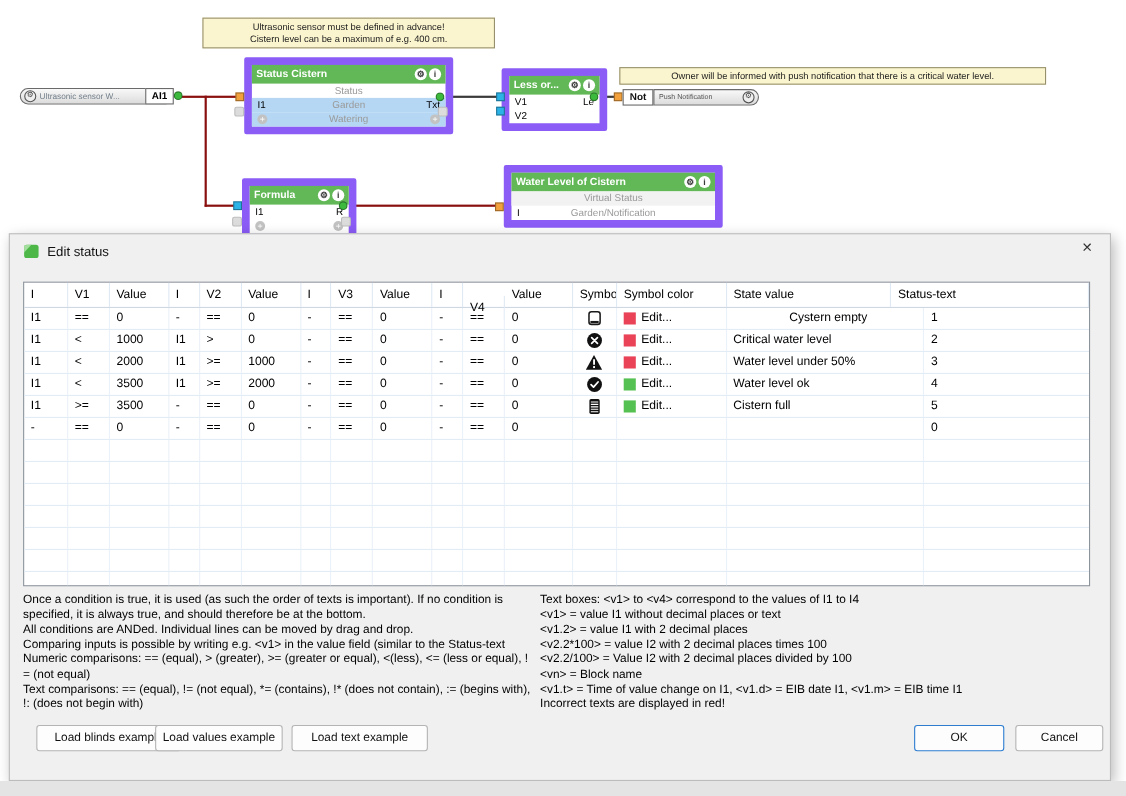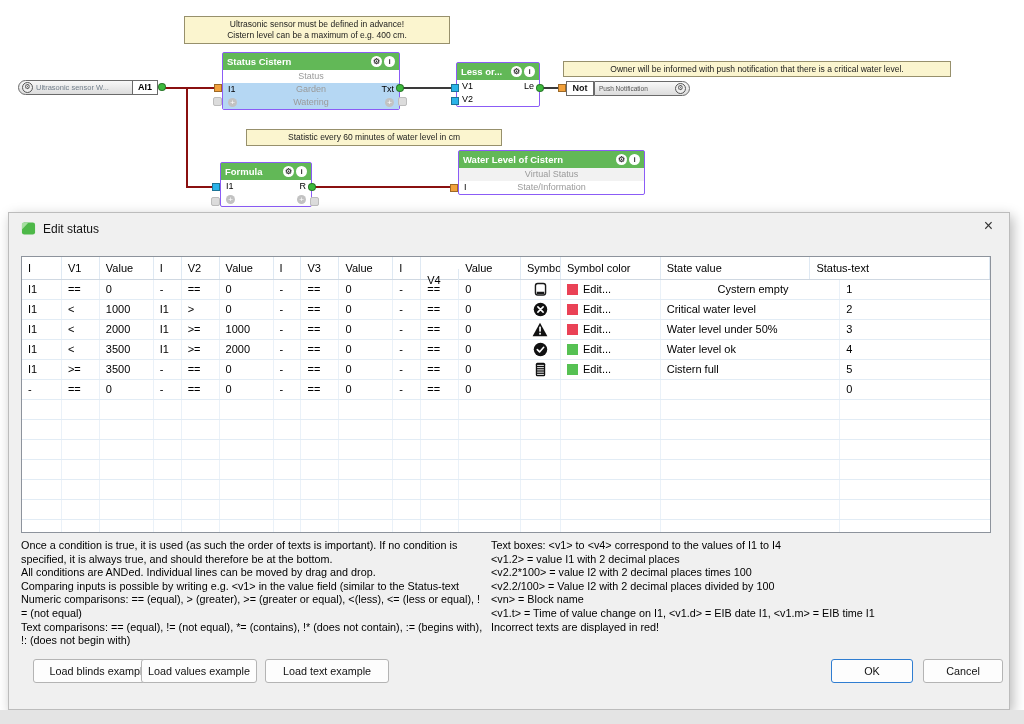--- a/index.html
+++ b/index.html
@@ -5,21 +5,21 @@
   html,body{margin:0;padding:0;background:#fff;}
   #screen{position:relative;width:1024px;height:724px;background:#ffffff;
     font-family:"Liberation Sans", sans-serif; overflow:hidden;}
 
   
   .note{position:absolute;background:#fbf5cf;border:1px solid #97906c;
     font-size:8.5px;line-height:11px;color:#1c1c1c;text-align:center;
     display:flex;flex-direction:column;justify-content:center;}
 
   
-  .block{position:absolute;background:#fff;border:1px solid #8b5cf6;border-radius:2px;}
+  .block{position:absolute;background:#fff;border:7px solid #8b5cf6;border-radius:2px;}
   .bhead{background:#62b857;color:#fff;font-weight:bold;font-size:9.5px;
     padding:2px 4px;display:flex;align-items:center;height:13px;}
   .bhead .ttl{flex:1;white-space:nowrap;overflow:hidden;}
   .hicon{width:11px;height:11px;border-radius:50%;background:#fff;color:#3a3a3a;
     font-size:8px;line-height:11px;text-align:center;margin-left:2px;font-weight:bold;flex:none;}
   .brow{position:relative;font-size:9px;height:13px;line-height:13px;color:#000;}
   .brow .c{position:absolute;left:0;right:0;text-align:center;color:#9a9a9a;}
   .brow .l{position:absolute;left:5px;top:0;} .brow .r{position:absolute;right:5px;top:0;}
   .blue{background:#b5d7f3;}
   .plus{display:inline-block;width:9px;height:9px;border-radius:50%;background:#c2c2c2;
@@ -81,23 +81,20 @@
   <div class="wire" style="left:403px;top:87px;width:50px;height:2px;background:#3a3a3a;"></div>
   <div class="wire" style="left:542px;top:87px;width:17px;height:2px;background:#3a3a3a;"></div>
 
   <div class="note" style="left:184px;top:16px;width:264px;height:26px;">
     <span>Ultrasonic sensor must be defined in advance!</span>
     <span>Cistern level can be a maximum of e.g. 400 cm.</span>
   </div>
   <div class="note" style="left:563px;top:61px;width:386px;height:14px;">
     <span>Owner will be informed with push notification that there is a critical water level.</span>
   </div>
-  <div class="note" style="left:246px;top:129px;width:254px;height:15px;">
-    <span>Statistic every 60 minutes of water level in cm</span>
-  </div>
 
   <div class="pill" style="left:18px;top:80px;width:140px;">
     <span class="pgear">⚙</span>
     <span style="flex:1;white-space:nowrap;overflow:hidden;">Ultrasonic sensor W...</span>
     <span class="ai1box" style="margin:-1px -1px -1px 2px;">AI1</span>
   </div>
   <div class="port round" style="left:158px;top:83px;background:#3db93d;"></div>
 
   <div class="block" style="left:222px;top:52px;width:176px;">
     <div class="bhead">
@@ -175,21 +172,21 @@
     <div class="bhead">
       <span class="ttl">Water Level of Cistern</span>
       <span class="hicon">⚙</span>
       <span class="hicon">i</span>
     </div>
     <div class="brow" style="background:#f2f2f2;">
       <span class="c">Virtual Status</span>
     </div>
     <div class="brow">
       <span class="l">I</span>
-      <span class="c">State/Information</span>
+      <span class="c">Garden/Notification</span>
     </div>
   </div>
   <div class="port" style="left:450px;top:184px;background:#f2a13c;"></div>
 
   <div class="dialog">
     <div class="dtitle">
       <span style="display:inline-flex;">
         <svg width="15" height="15" viewBox="0 0 16 16">
             <rect x="1" y="1.5" width="14" height="13" rx="2.5" fill="#4db848"></rect>
             <path d="M1 2 L8 1.5 L1 9 Z" fill="#a5dfa0"></path>
@@ -505,20 +502,21 @@
 
     <div class="help helpL">
         <div>Once a condition is true, it is used (as such the order of texts is important). If no condition is specified, it is always true, and should therefore be at the bottom.</div>
         <div>All conditions are ANDed. Individual lines can be moved by drag and drop.</div>
         <div>Comparing inputs is possible by writing e.g. &lt;v1&gt; in the value field (similar to the Status-text</div>
         <div>Numeric comparisons: == (equal), &gt; (greater), &gt;= (greater or equal), &lt;(less), &lt;= (less or equal), ! = (not equal)</div>
         <div>Text comparisons: == (equal), != (not equal), *= (contains), !* (does not contain), := (begins with), !: (does not begin with)</div>
       </div>
     <div class="help helpR">
         <div>Text boxes: &lt;v1&gt; to &lt;v4&gt; correspond to the values of I1 to I4</div>
+        <div>&lt;v1&gt; = value I1 without decimal places or text</div>
         <div>&lt;v1.2&gt; = value I1 with 2 decimal places</div>
         <div>&lt;v2.2*100&gt; = value I2 with 2 decimal places times 100</div>
         <div>&lt;v2.2/100&gt; = Value I2 with 2 decimal places divided by 100</div>
         <div>&lt;vn&gt; = Block name</div>
         <div>&lt;v1.t&gt; = Time of value change on I1, &lt;v1.d&gt; = EIB date I1, &lt;v1.m&gt; = EIB time I1</div>
         <div>Incorrect texts are displayed in red!</div>
       </div>
 
     <div class="btn" style="left:24px;width:132px;">Load blinds example</div>
     <div class="btn" style="left:132px;width:116px;">Load values example</div>

